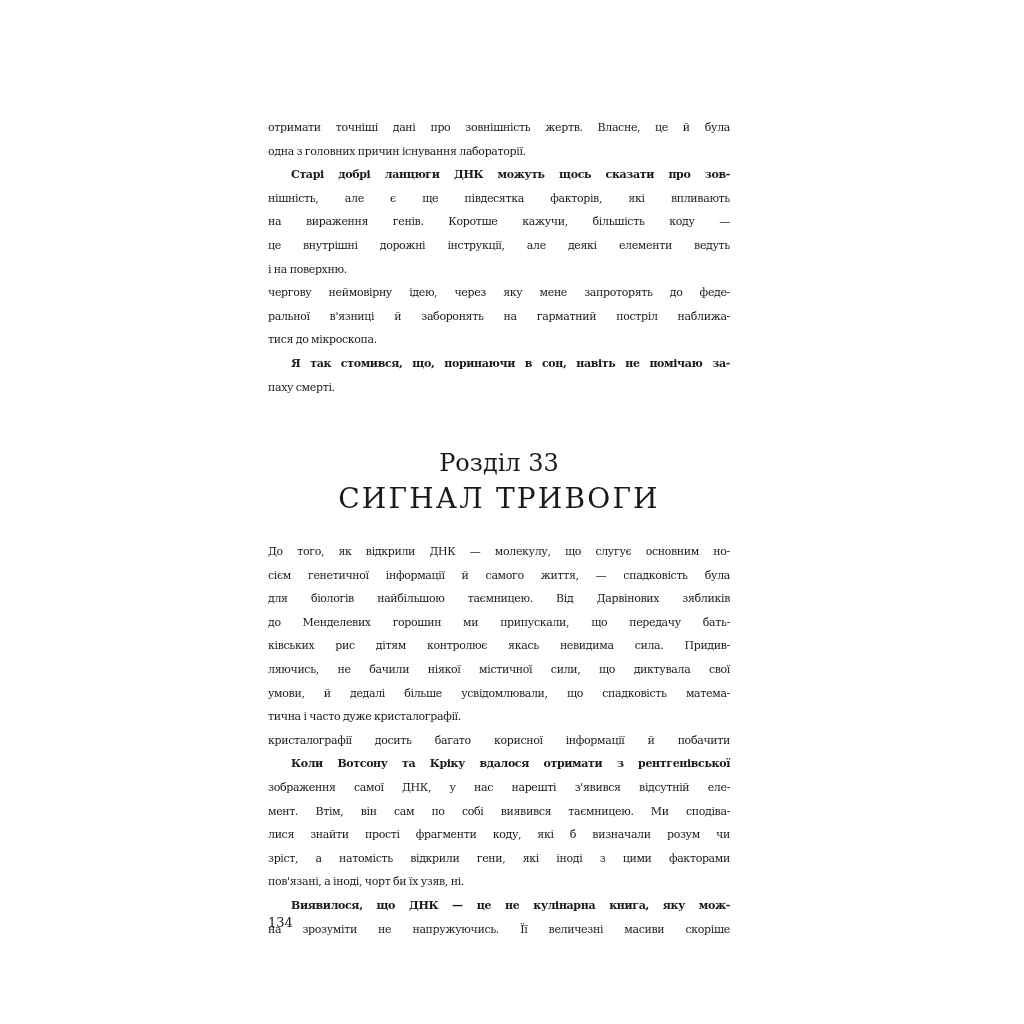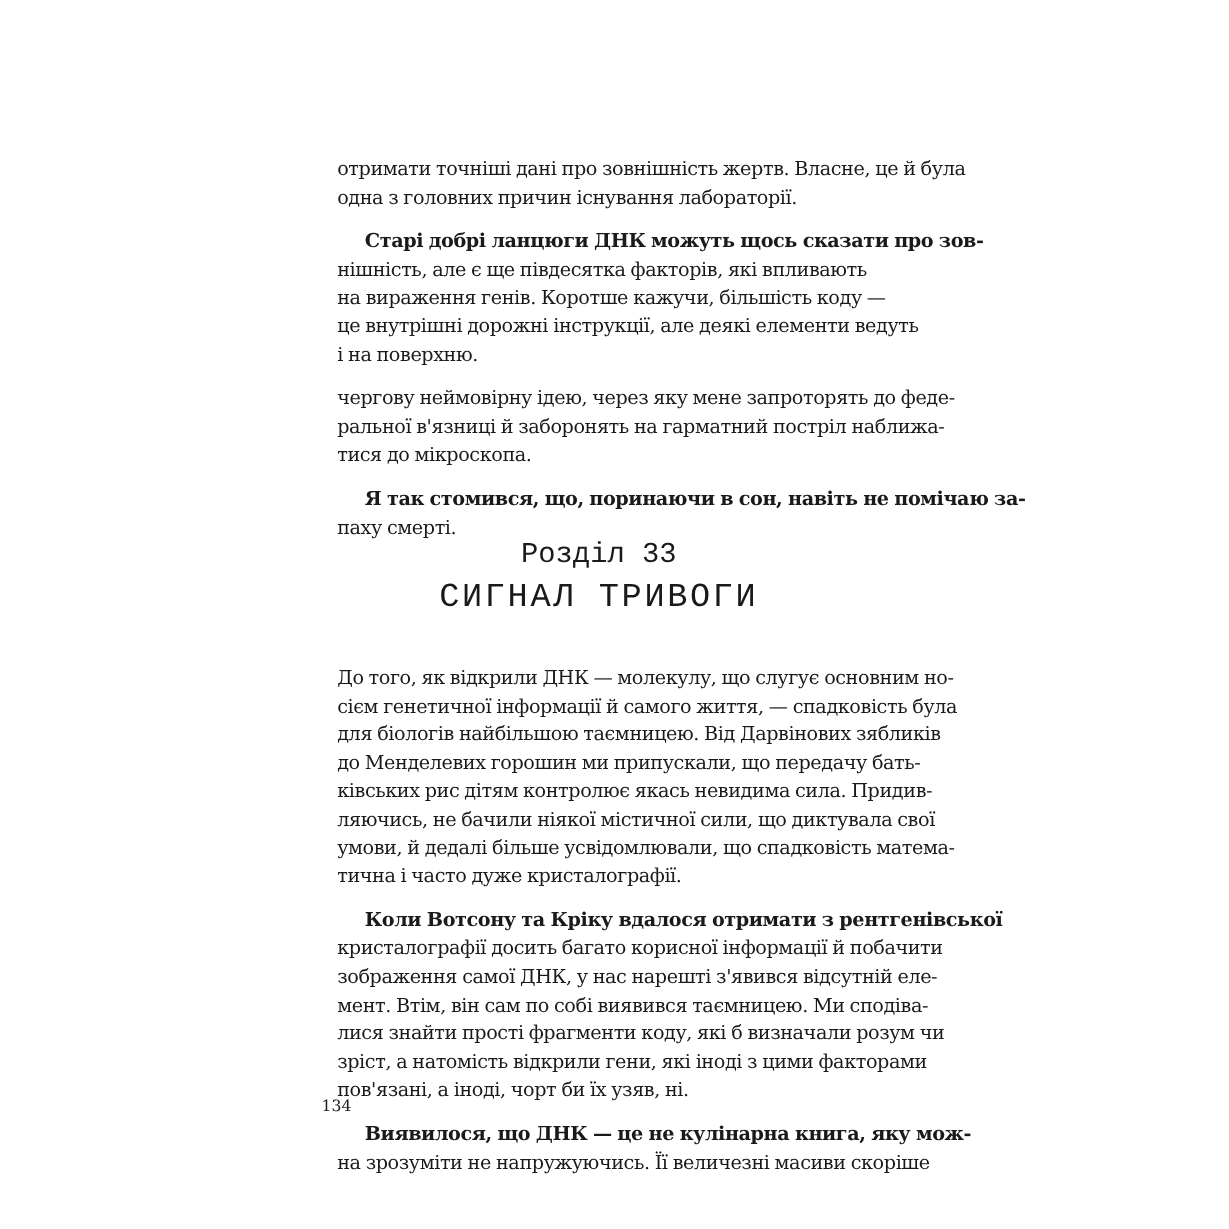--- a/index.html
+++ b/index.html
@@ -15,44 +15,43 @@
       color: #1a1a1a;
       font-family: "DejaVu Serif", "Liberation Serif", serif;
     }
     .page {
       position: absolute;
       left: 268px;
       top: 116px;
       width: 462px;
     }
     .p {
-      font-size: 16px;
+      font-size: 11px;
       line-height: 23.6px;
-      margin: 13px;
+      margin: 0;
       text-align: justify;
       text-align-last: auto;
       letter-spacing: -0.35px;
       word-spacing: -0.5px;
       hyphens: manual;
     }
     .line {
       display: block;
       white-space: nowrap;
       text-align: justify;
       text-align-last: justify;
       height: 23.6px;
     }
     .line.last { text-align-last: left; }
     .line.indent { padding-left: 23px; font-weight: bold; }
     .chapter {
       position: absolute;
       left: 268px;
       width: 462px;
       text-align: center;
-      font-family: Liberation Mono, monospace;
     }
     .chapter-num {
       top: 448px;
       font-size: 24px;
       line-height: 30px;
       letter-spacing: 0px;
     }
     .chapter-title {
       top: 482px;
       font-size: 28px;
@@ -114,22 +113,22 @@
     <span class="line">сієм генетичної інформації й самого життя, — спадковість була</span>
     <span class="line">для біологів найбільшою таємницею. Від Дарвінових зябликів</span>
     <span class="line">до Менделевих горошин ми припускали, що передачу бать-</span>
     <span class="line">ківських рис дітям контролює якась невидима сила. Придив-</span>
     <span class="line">ляючись, не бачили ніякої містичної сили, що диктувала свої</span>
     <span class="line">умови, й дедалі більше усвідомлювали, що спадковість матема-</span>
     <span class="line last">тична і часто дуже кристалографії.</span>
   </div>
 
   <div class="p">
+    <span class="line">кристалографії досить багато корисної інформації й побачити</span>
     <span class="line indent">Коли Вотсону та Кріку вдалося отримати з рентгенівської</span>
-    <span class="line">кристалографії досить багато корисної інформації й побачити</span>
     <span class="line">зображення самої ДНК, у нас нарешті з'явився відсутній еле-</span>
     <span class="line">мент. Втім, він сам по собі виявився таємницею. Ми сподіва-</span>
     <span class="line">лися знайти прості фрагменти коду, які б визначали розум чи</span>
     <span class="line">зріст, а натомість відкрили гени, які іноді з цими факторами</span>
     <span class="line last">пов'язані, а іноді, чорт би їх узяв, ні.</span>
   </div>
 
   <div class="p">
     <span class="line indent">Виявилося, що ДНК — це не кулінарна книга, яку мож-</span>
     <span class="line">на зрозуміти не напружуючись. Її величезні масиви скоріше</span>

